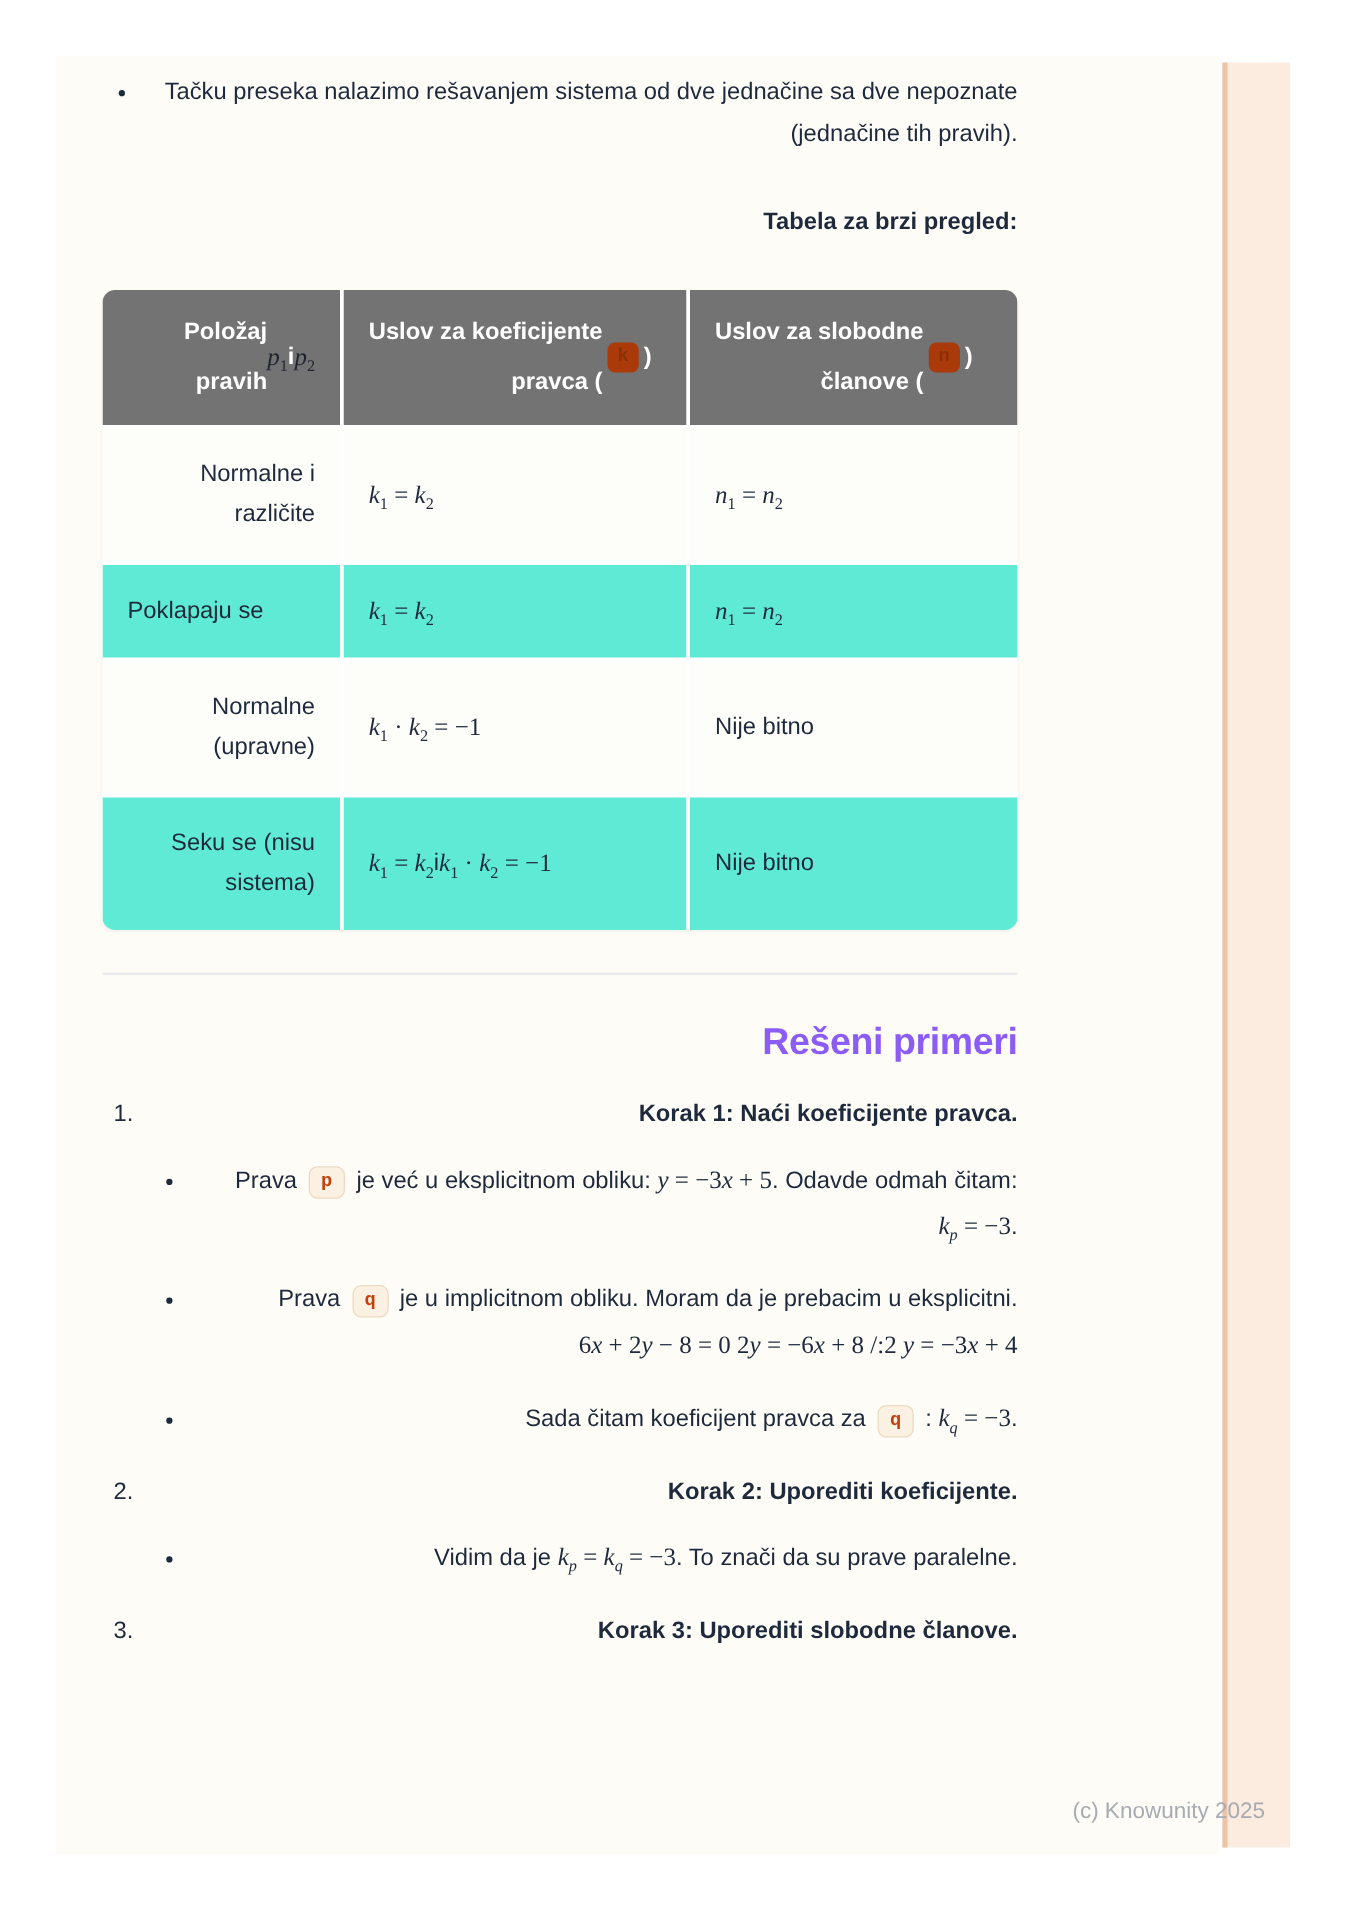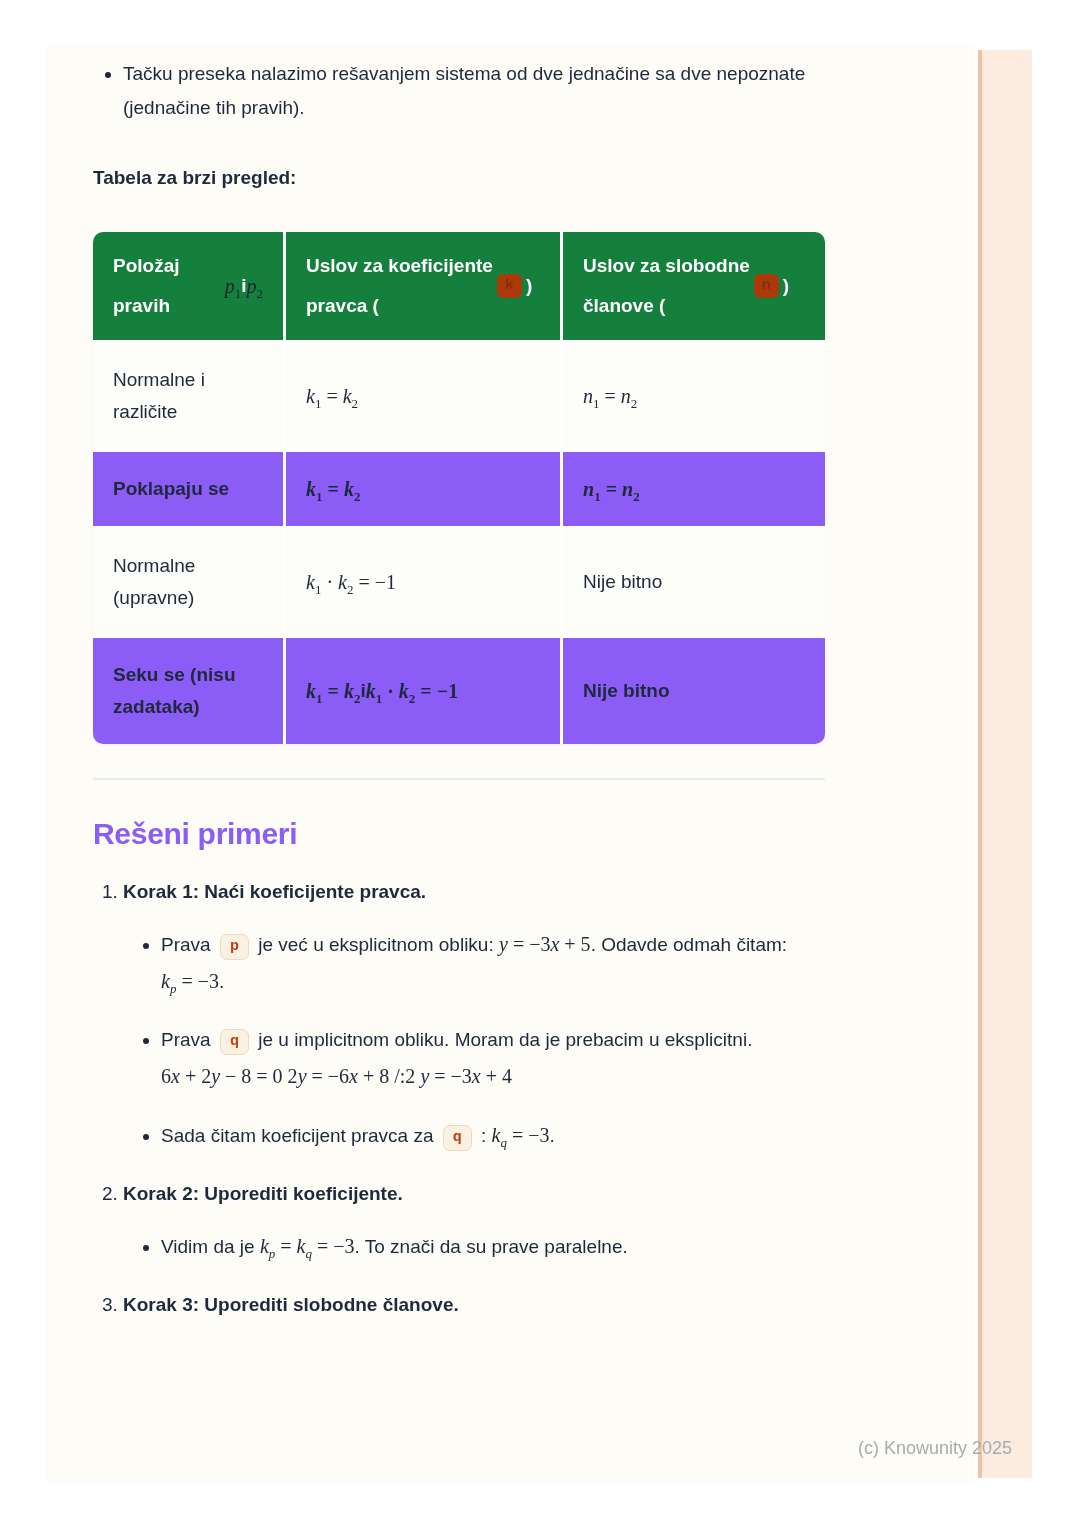--- a/index.html
+++ b/index.html
@@ -20,48 +20,48 @@
     z-index: 1;
   }
   .edge-strip {
     position: absolute; left: 978px; top: 50px;
     width: 54px; height: 1428px;
     background: #fcebdf;
     border-left: 4px solid #edc3a6;
     z-index: 2;
   }
   .content {
-    position: absolute; left: 93px; top: 45px;
-    width: 732px; z-index: 3;
+    position: absolute; left: 82px; top: 45px;
+    width: 732px; z-index: 3; text-align: right;
   }
   
   ul.intro { margin: 12px 0 0; padding-left: 30px; }
   ul.intro > li { line-height: 34px; }
   ul.intro > li::marker { color: #1e293b; }
 
   .table-label { margin-top: 36px; font-weight: bold; line-height: 34px; }
 
   
   .qtable {
     margin-top: 37px; width: 732px;
     display: grid;
     grid-template-columns: 190px 274px 262px;
     gap: 3px;
     background: #ffffff;
     border-radius: 10px; overflow: hidden;
     box-shadow: 0 1px 3px rgba(0,0,0,0.05);
   }
   .cell { display: flex; align-items: center; padding: 21px 20px; line-height: 32px; }
   .hdr {
-    background: #15803d; color: #ffffff; font-weight: bold;
+    background: #737373; color: #ffffff; font-weight: bold;
     line-height: 40px; padding: 14px 20px;
   }
   .hdr .math { color: #1f2430; font-weight: normal; }
   .bg-a { background: #fdfdfa; }
-  .bg-b { background: #8b5cf6; font-weight: bold; }
+  .bg-b { background: #5eead4; }
 
   .divider {
     border: none; border-top: 2px solid #e8eaee;
     margin: 34px 0 0; width: 732px;
   }
   h2.section-title {
     margin: 36px 0 0; font-size: 30px; line-height: 36px;
     color: #8b5cf6; font-weight: bold; letter-spacing: -0.3px;
   }
   p.lead { margin: 30px 0 0; line-height: 34px; }
@@ -133,21 +133,21 @@
     <div class="cell bg-b">
         <span class="math"><i>n</i><sub>1</sub> = <i>n</i><sub>2</sub></span>
       </div>
 
     <div class="cell bg-a">Normalne (upravne)</div>
     <div class="cell bg-a">
         <span class="math"><i>k</i><sub>1</sub> · <i>k</i><sub>2</sub> = −1</span>
       </div>
     <div class="cell bg-a">Nije bitno</div>
 
-    <div class="cell bg-b">Seku se (nisu zadataka)</div>
+    <div class="cell bg-b">Seku se (nisu sistema)</div>
     <div class="cell bg-b"><span class="math"><i>k</i><sub>1</sub> = <i>k</i><sub>2</sub></span> i <span class="math"><i>k</i><sub>1</sub> · <i>k</i><sub>2</sub> = −1</span></div>
     <div class="cell bg-b">Nije bitno</div>
   </div>
 
   <hr class="divider">
 
   <h2 class="section-title">Rešeni primeri</h2>
 
 
 

